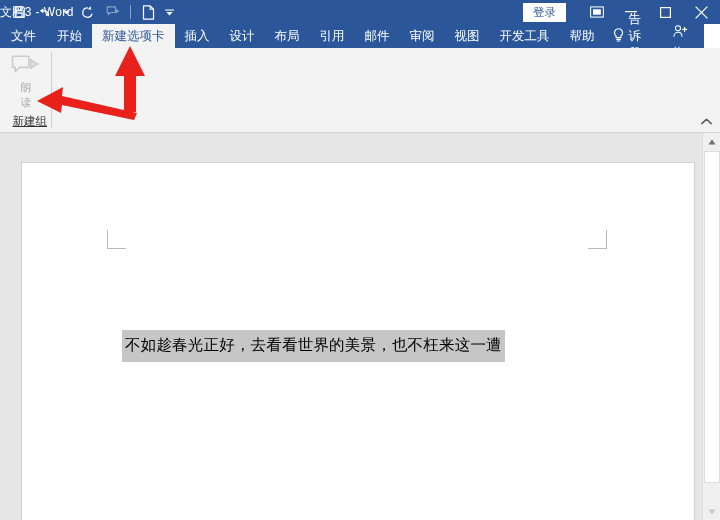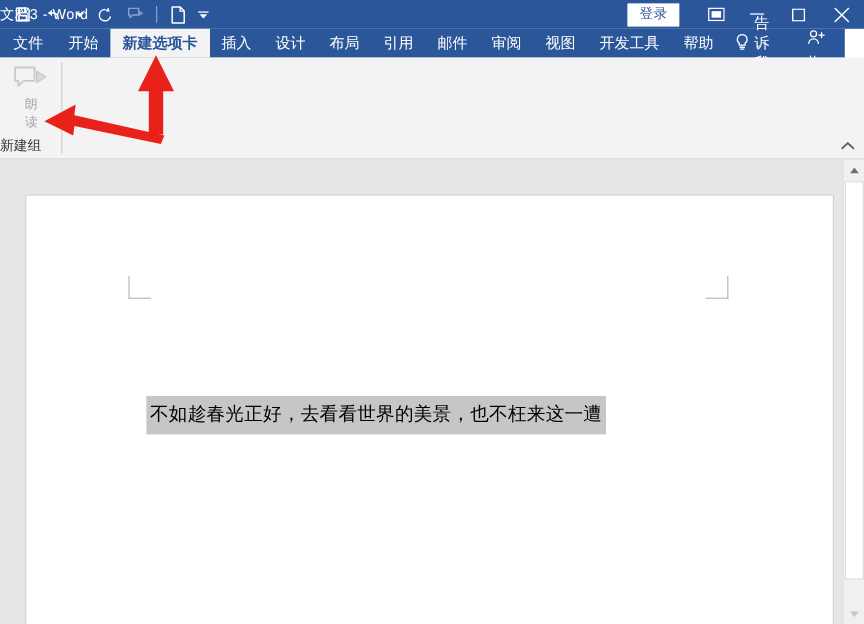--- a/index.html
+++ b/index.html
@@ -101,21 +101,21 @@
     height: 24px;
     line-height: 24px;
     padding: 0 10px;
     color: #ffffff;
     white-space: nowrap;
   }
   .tab.file { padding: 0 11px; }
   .tab.active {
     background: #f3f3f3;
     color: #2b579a;
-    font-weight: bold;
+    font-weight: normal;
   }
   .tabbar-right {
     margin-left: auto;
     display: flex;
     align-items: flex-start;
     height: 24px;
     padding-right: 8px;
     color: #ffffff;
     font-size: 12.5px;
   }
@@ -159,23 +159,24 @@
     font-size: 10.5px;
     color: #a6a6a6;
     line-height: 13px;
     text-align: center;
     width: 14px;
   }
   .rg-title {
     position: absolute;
     left: 0; bottom: 2px;
     width: 47px;
-    text-align: left;
+    text-align: right;
     font-size: 11.5px;
     color: #333333;
+    text-decoration: underline;
   }
   .rg-divider {
     position: absolute;
     left: 51px; top: 4px;
     width: 1px; height: 76px;
     background: #d0d0d0;
   }
   .ribbon-collapse {
     position: absolute;
     right: 6px; bottom: 4px;

